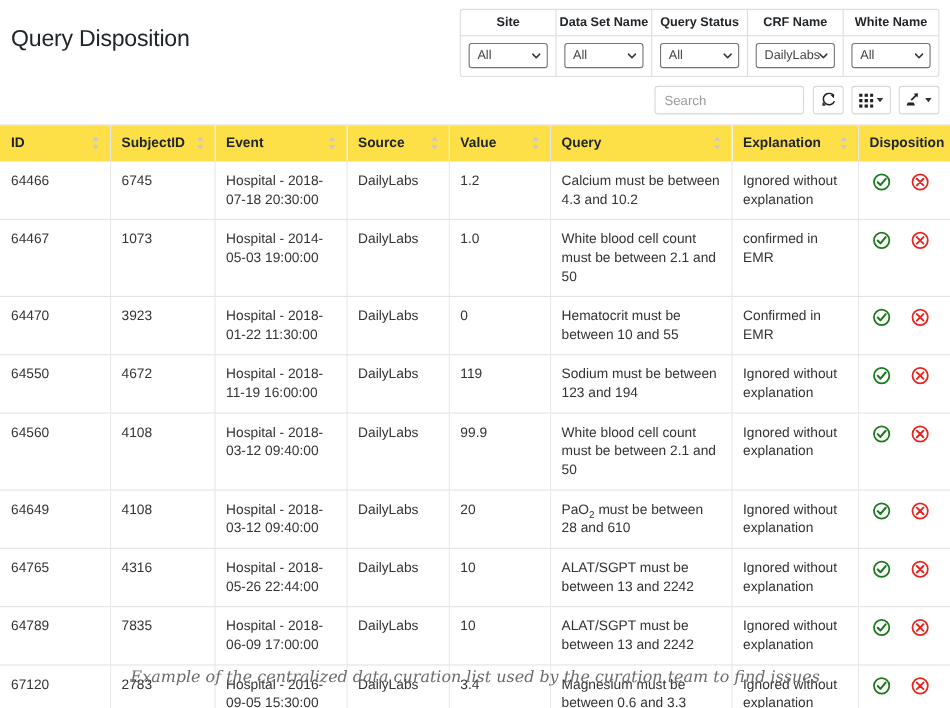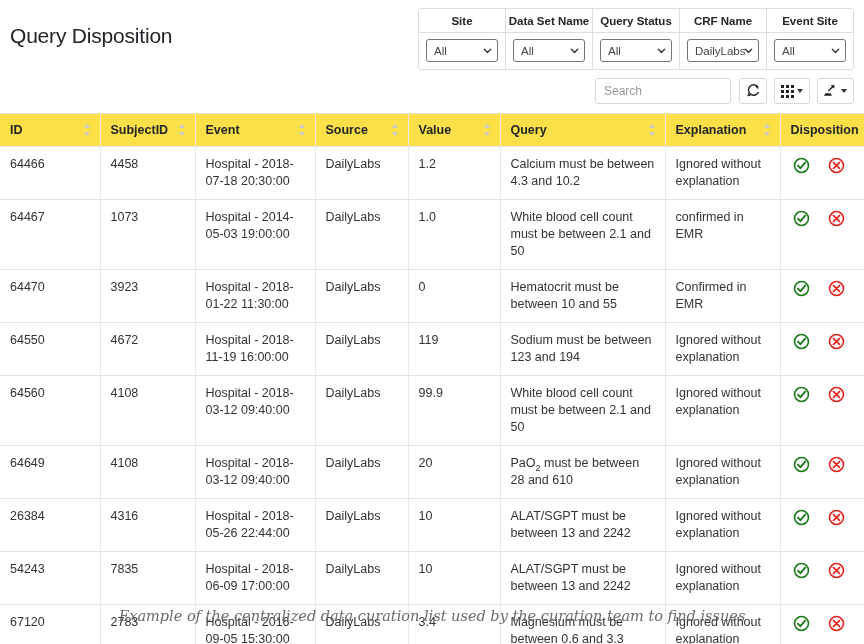--- a/index.html
+++ b/index.html
@@ -254,21 +254,21 @@
         <div class="filter-select-wrap">
           <div class="filter-select">
             <span>DailyLabs</span>
             <svg class="caret-svg" viewBox="0 0 10 10">
               <path d="M1.5 3 L5 6.6 L8.5 3" fill="none" stroke="#333" stroke-width="1.5" stroke-linecap="round" stroke-linejoin="round"></path>
             </svg>
           </div>
         </div>
       </div>
       <div class="filter-col">
-        <div class="filter-label">Event Site</div>
+        <div class="filter-label">White Name</div>
         <div class="filter-select-wrap">
           <div class="filter-select">
             <span>All</span>
             <svg class="caret-svg" viewBox="0 0 10 10">
               <path d="M1.5 3 L5 6.6 L8.5 3" fill="none" stroke="#333" stroke-width="1.5" stroke-linecap="round" stroke-linejoin="round"></path>
             </svg>
           </div>
         </div>
       </div>
     </div>
@@ -358,21 +358,21 @@
             <th><span>Explanation</span><svg class="sort-ic" viewBox="0 0 8 13">
                 <path d="M4 0.5 L7 4.5 L1 4.5 Z" fill="#c8c8c8"></path>
                 <path d="M4 12.5 L7 8.5 L1 8.5 Z" fill="#c8c8c8"></path>
               </svg></th>
             <th><span>Disposition</span></th>
           </tr>
       </thead>
       <tbody id="table-body">
           <tr>
             <td>64466</td>
-            <td>4458</td>
+            <td>6745</td>
             <td>Hospital - 2018-07-18 20:30:00</td>
             <td>DailyLabs</td>
             <td>1.2</td>
             <td>Calcium must be between 4.3 and 10.2</td>
             <td>Ignored without explanation</td>
             <td class="disp-cell">
               <div class="disp-icons">
                 <span>
                   <svg width="17" height="17" viewBox="0 0 20 20">
                     <circle cx="10" cy="10" r="8.2" fill="none" stroke="#1a7a1a" stroke-width="1.9"></circle>
@@ -507,21 +507,21 @@
                 <span>
                   <svg width="17" height="17" viewBox="0 0 20 20">
                     <circle cx="10" cy="10" r="8.2" fill="none" stroke="#e8241f" stroke-width="1.9"></circle>
                     <path d="M6.5 6.5 L13.5 13.5 M13.5 6.5 L6.5 13.5" fill="none" stroke="#e8241f" stroke-width="2.1" stroke-linecap="round"></path>
                   </svg>
                 </span>
               </div>
             </td>
           </tr>
           <tr>
-            <td>26384</td>
+            <td>64765</td>
             <td>4316</td>
             <td>Hospital - 2018-05-26 22:44:00</td>
             <td>DailyLabs</td>
             <td>10</td>
             <td>ALAT/SGPT must be between 13 and 2242</td>
             <td>Ignored without explanation</td>
             <td class="disp-cell">
               <div class="disp-icons">
                 <span>
                   <svg width="17" height="17" viewBox="0 0 20 20">
@@ -532,21 +532,21 @@
                 <span>
                   <svg width="17" height="17" viewBox="0 0 20 20">
                     <circle cx="10" cy="10" r="8.2" fill="none" stroke="#e8241f" stroke-width="1.9"></circle>
                     <path d="M6.5 6.5 L13.5 13.5 M13.5 6.5 L6.5 13.5" fill="none" stroke="#e8241f" stroke-width="2.1" stroke-linecap="round"></path>
                   </svg>
                 </span>
               </div>
             </td>
           </tr>
           <tr>
-            <td>54243</td>
+            <td>64789</td>
             <td>7835</td>
             <td>Hospital - 2018-06-09 17:00:00</td>
             <td>DailyLabs</td>
             <td>10</td>
             <td>ALAT/SGPT must be between 13 and 2242</td>
             <td>Ignored without explanation</td>
             <td class="disp-cell">
               <div class="disp-icons">
                 <span>
                   <svg width="17" height="17" viewBox="0 0 20 20">

